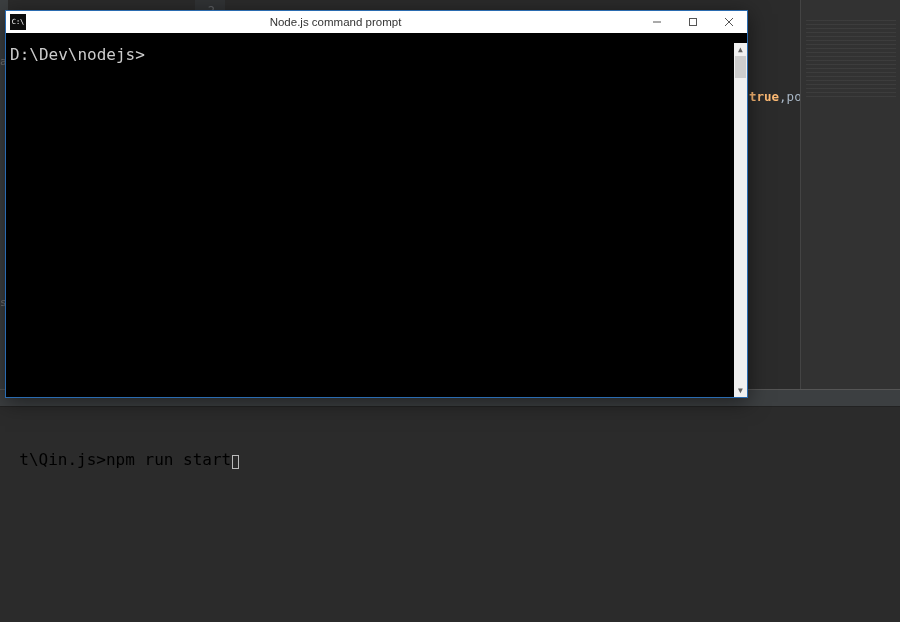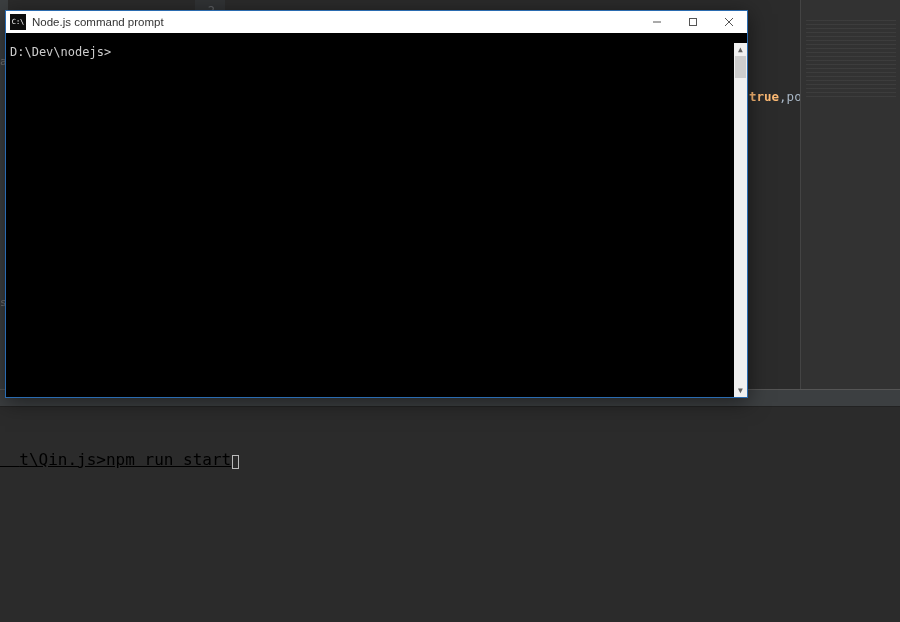--- a/index.html
+++ b/index.html
@@ -105,21 +105,20 @@
       padding: 24px 0 0 0;
       font-family: Consolas, monospace;
       font-size: 12.5px;
       color: #bbbbbb;
     }
     .term-line {
       position: absolute;
       top: 431px;
       left: 0;
       white-space: pre;
-      text-decoration: underline;
     }
     .cursor-box {
       display: inline-block;
       width: 7px; height: 14px;
       border: 1px solid #bbbbbb;
       vertical-align: text-bottom;
       margin-left: 1px;
     }
     
     .cmd-window {
@@ -144,21 +143,21 @@
       width: 16px; height: 16px;
       margin: 0 6px 0 4px;
       background: #0c0c0c;
       color: #fff;
       font-size: 7px;
       display: flex;
       align-items: center;
       justify-content: center;
       font-family: Consolas, monospace;
     }
-    .titlebar-title { flex: 1; }
+    .titlebar-title { flex: 1; text-align: center; }
     .win-controls { display: flex; height: 100%; }
     .win-btn {
       width: 36px; height: 22px;
       display: flex;
       align-items: center;
       justify-content: center;
       color: #555;
       font-size: 11px;
       font-family: "Segoe UI", sans-serif;
     }
@@ -168,21 +167,21 @@
       position: absolute;
       top: 22px; left: 0; right: 0; bottom: 0;
       background: #000;
     }
     .cmd-content {
       position: absolute;
       top: 10px; left: 0; right: 13px; bottom: 0;
       background: #000;
       color: #cccccc;
       font-family: "NSimSun","SimSun",Consolas,monospace;
-      font-size: 12px;
+      font-size: 16px;
       padding: 2px 4px;
     }
     .cmd-scroll {
       position: absolute;
       top: 10px; right: 0; bottom: 0;
       width: 13px;
       background: #f0f0f0;
     }
     .scroll-arrow {
       height: 13px;

